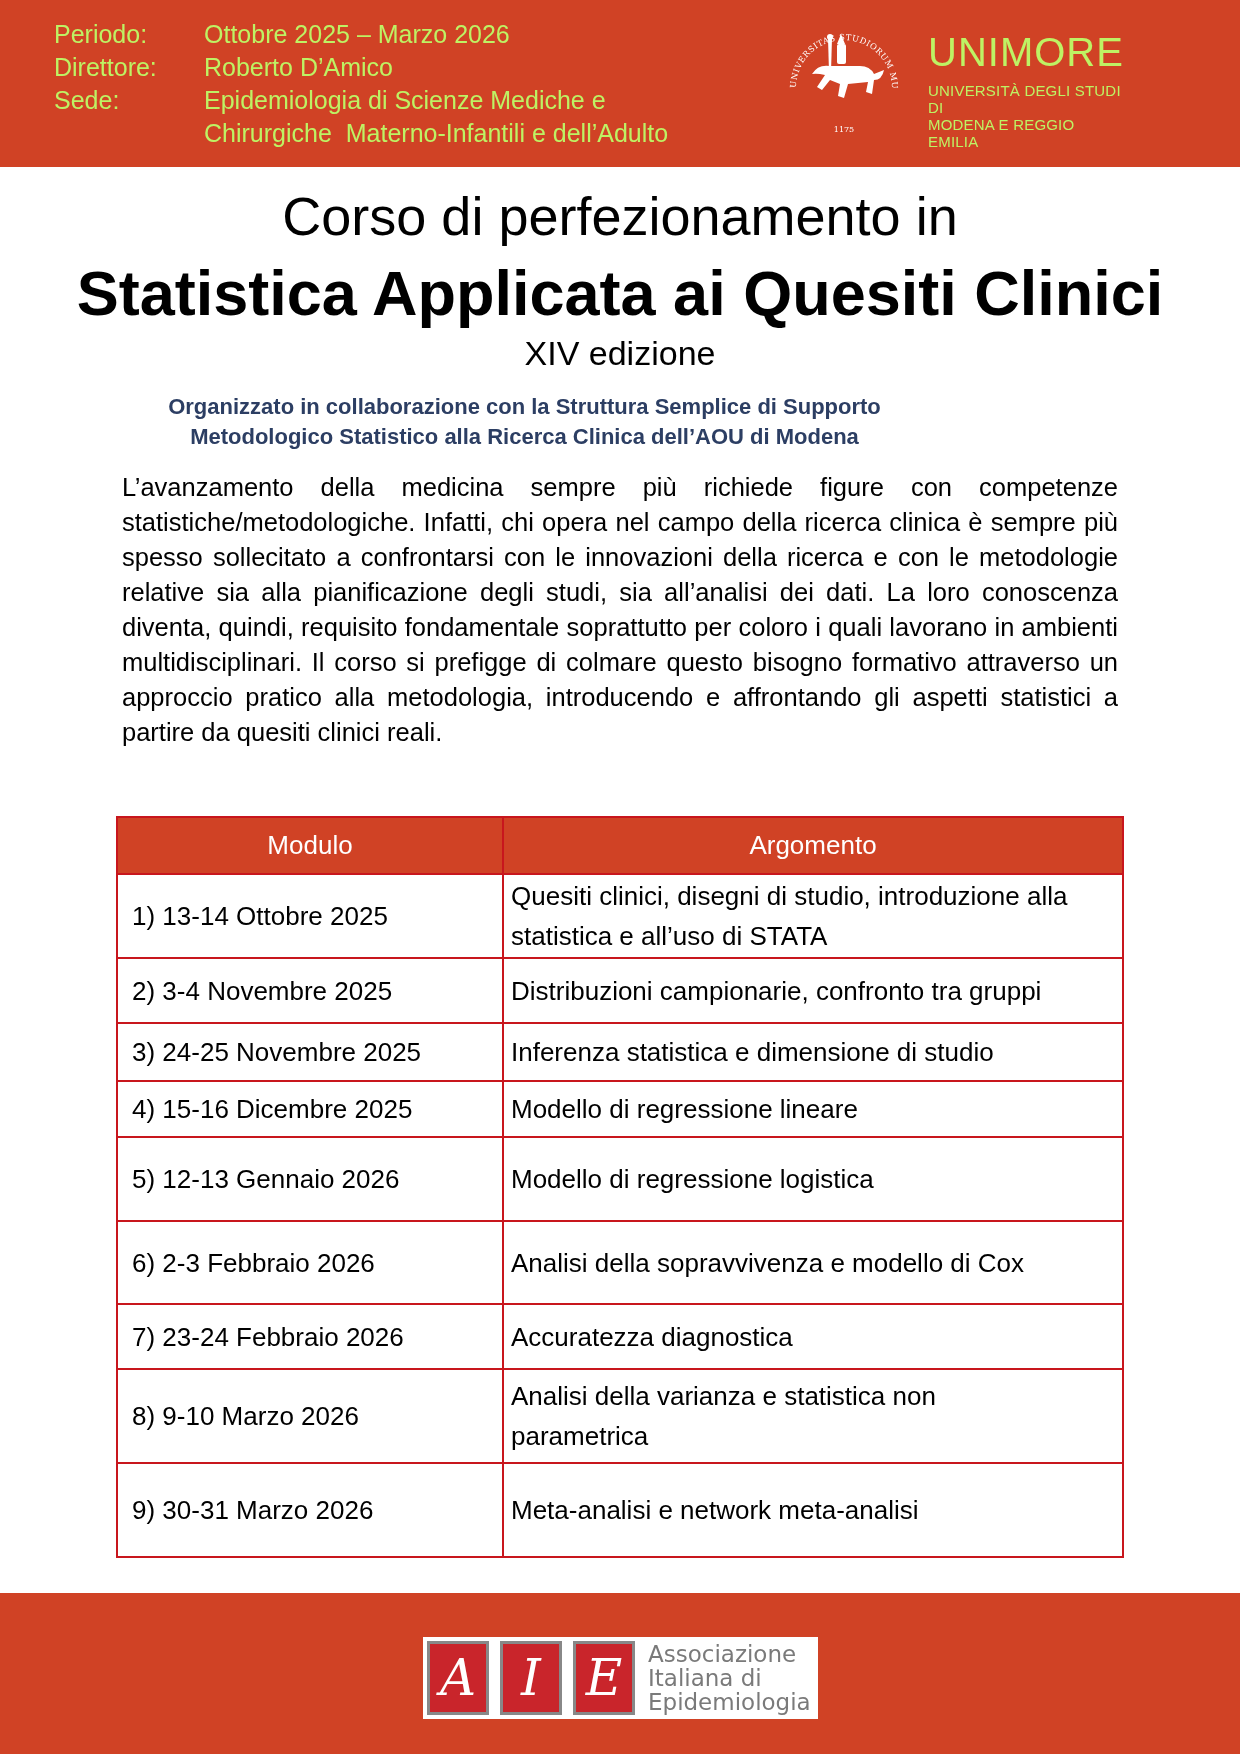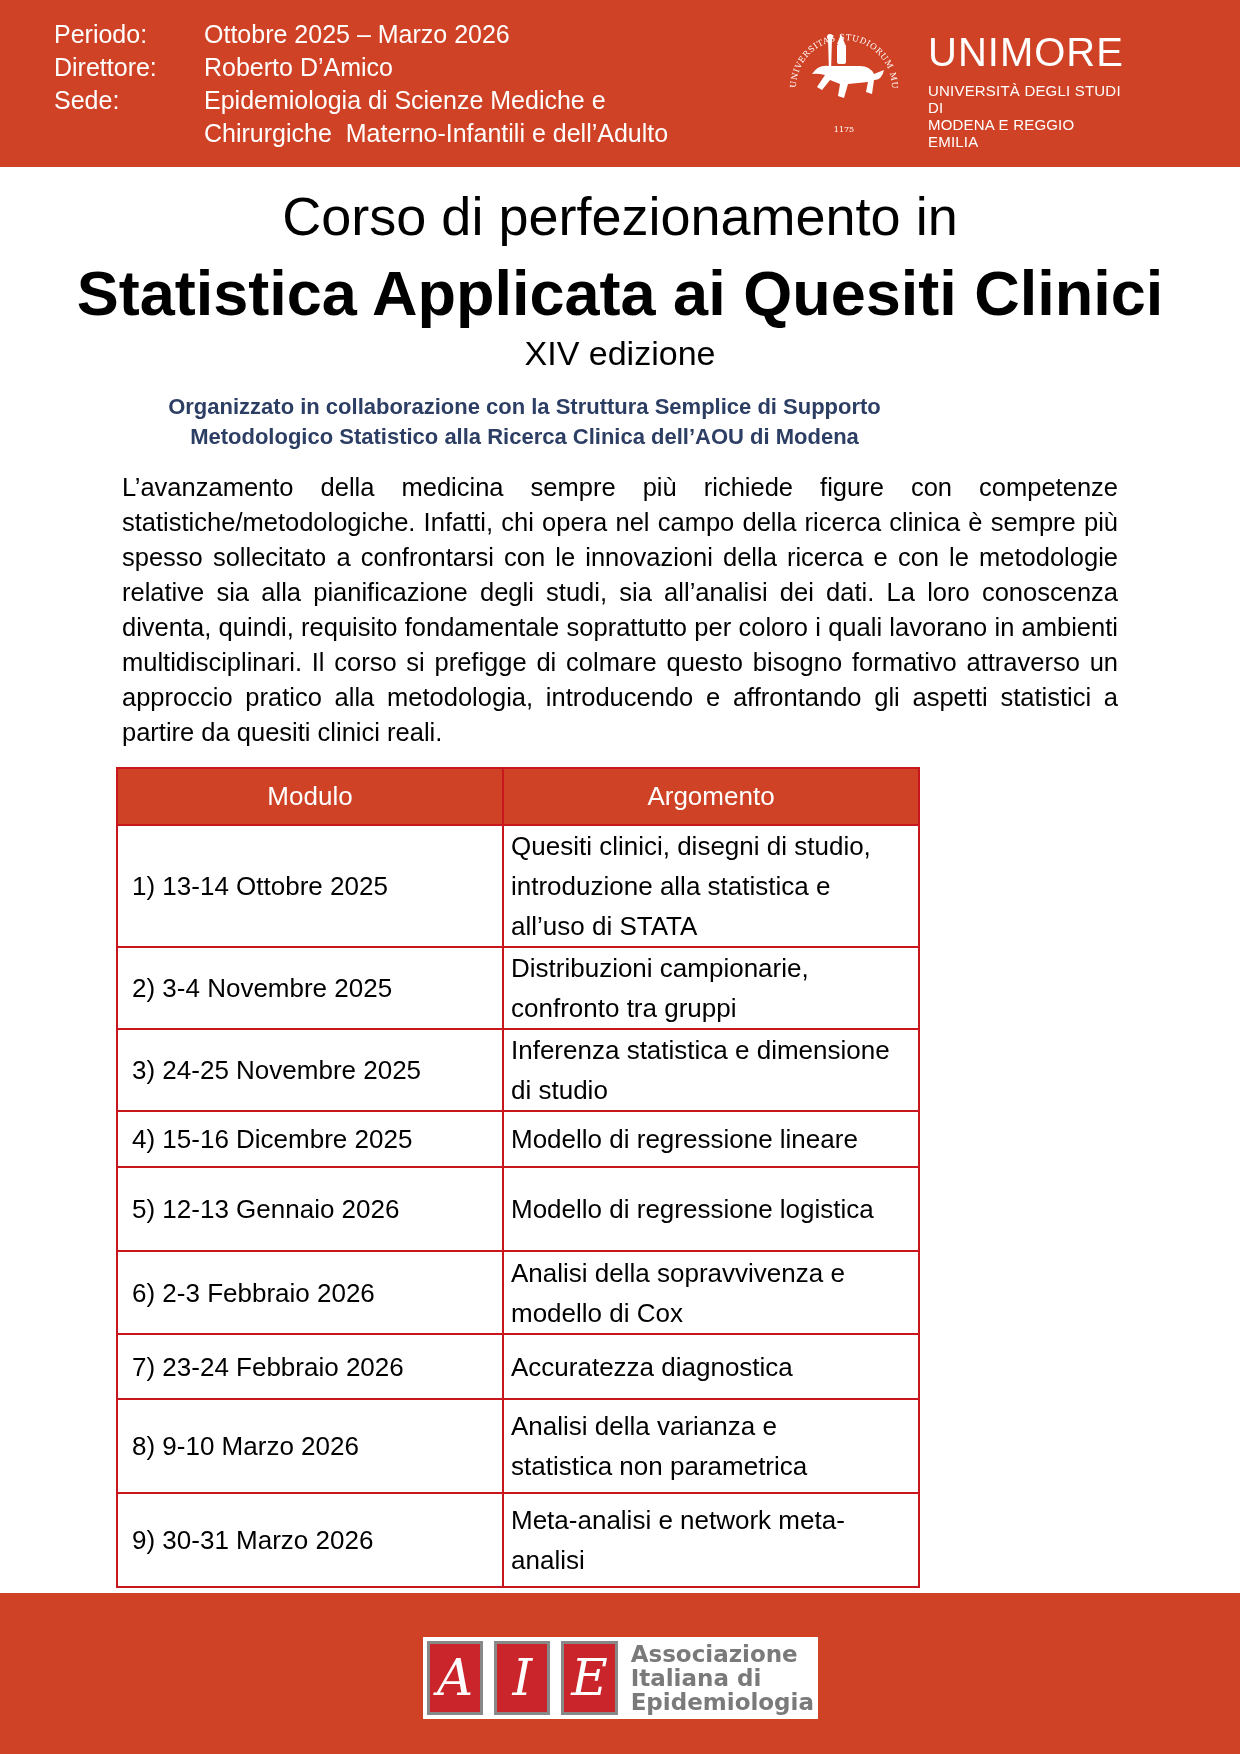--- a/index.html
+++ b/index.html
@@ -1,45 +1,45 @@
 <!DOCTYPE html>
 <html><head>
 <meta charset="utf-8">
 <style>
   * { margin: 0; padding: 0; box-sizing: border-box; }
   html, body { width: 1240px; height: 1754px; background: #ffffff; overflow: hidden; }
   body { font-family: "Liberation Sans", sans-serif; color: #000; position: relative; }
 
-  .header { position: absolute; left: 0; top: 0; width: 1240px; height: 167px; background: #D04225; color: #ffffff; }
+  .header { position: absolute; left: 0; top: 0; width: 1240px; height: 167px; background: #D04225; color: #bef264; }
   .info { position: absolute; left: 54px; top: 18px; font-size: 25px; line-height: 33px; }
   .info-row { display: flex; }
   .info-label { width: 150px; }
   .logo-unimore { position: absolute; left: 782px; top: 14px; width: 340px; height: 130px; }
   .seal { position: absolute; left: 0; top: 0; width: 124px; height: 128px; }
   .uni-name { position: absolute; left: 146px; top: 18px; font-size: 40px; letter-spacing: 1px; line-height: 40px; }
   .uni-sub { position: absolute; left: 146px; top: 68px; font-size: 15px; line-height: 17px; letter-spacing: 0.2px; }
 
   .title1 { position: absolute; left: 0; top: 186px; width: 1240px; text-align: center; font-size: 54px; line-height: 60px; }
   .title2 { position: absolute; left: 0; top: 258px; width: 1240px; text-align: center; font-size: 63px; font-weight: bold; line-height: 70px; }
   .title3 { position: absolute; left: 0; top: 333px; width: 1240px; text-align: center; font-size: 34px; line-height: 40px; }
   .organized { position: absolute; left: 0; top: 392px; width: 1049px; text-align: center; font-size: 22px; font-weight: bold; color: #2C3E63; line-height: 30px; }
 
   .intro { position: absolute; left: 122px; top: 470px; width: 996px; font-size: 25.5px; line-height: 35px; text-align: justify; }
 
-  .schedule { position: absolute; left: 116px; top: 767px; width: 804px; border-collapse: collapse; font-size: 26px; }
+  .schedule { position: absolute; left: 116px; top: 816px; width: 1008px; border-collapse: collapse; font-size: 26px; }
   .schedule th, .schedule td { border: 2px solid #C8161D; }
   .schedule th { background: #D04225; color: #fff; font-weight: normal; height: 57px; text-align: center; }
   .schedule td { vertical-align: middle; line-height: 40px; }
   .col-mod { width: 386px; padding-left: 14px; }
   .col-arg { padding-left: 7px; padding-right: 8px; border-radius: 21px; }
 
   .footer { position: absolute; left: 0; top: 1593px; width: 1240px; height: 161px; background: #D04225; }
   .aie-logo { position: absolute; left: 423px; top: 1637px; width: 395px; height: 82px; background: #fff; display: flex; align-items: center; padding: 0 4px; }
   .aie-box { width: 62px; height: 74px; background: #C9252B; border: 3px solid #888; display: flex; align-items: center; justify-content: center; color: #fff; font-size: 50px; font-style: italic; font-family: "DejaVu Serif", serif; margin-right: 11px; }
-  .aie-text { color: #7a7a7a; font-weight: bold; font-size: 23px; line-height: 24px; font-family: "DejaVu Sans", sans-serif; margin-left: 2px; }
+  .aie-text { color: #7a7a7a; font-weight: normal; font-size: 23px; line-height: 24px; font-family: "DejaVu Sans", sans-serif; margin-left: 2px; }
 </style>
 </head>
 <body>
 
 <div class="header">
   <div class="info">
     <div class="info-row">
       <span class="info-label">Periodo:</span>
       <span>Ottobre 2025 – Marzo 2026</span>
     </div>

